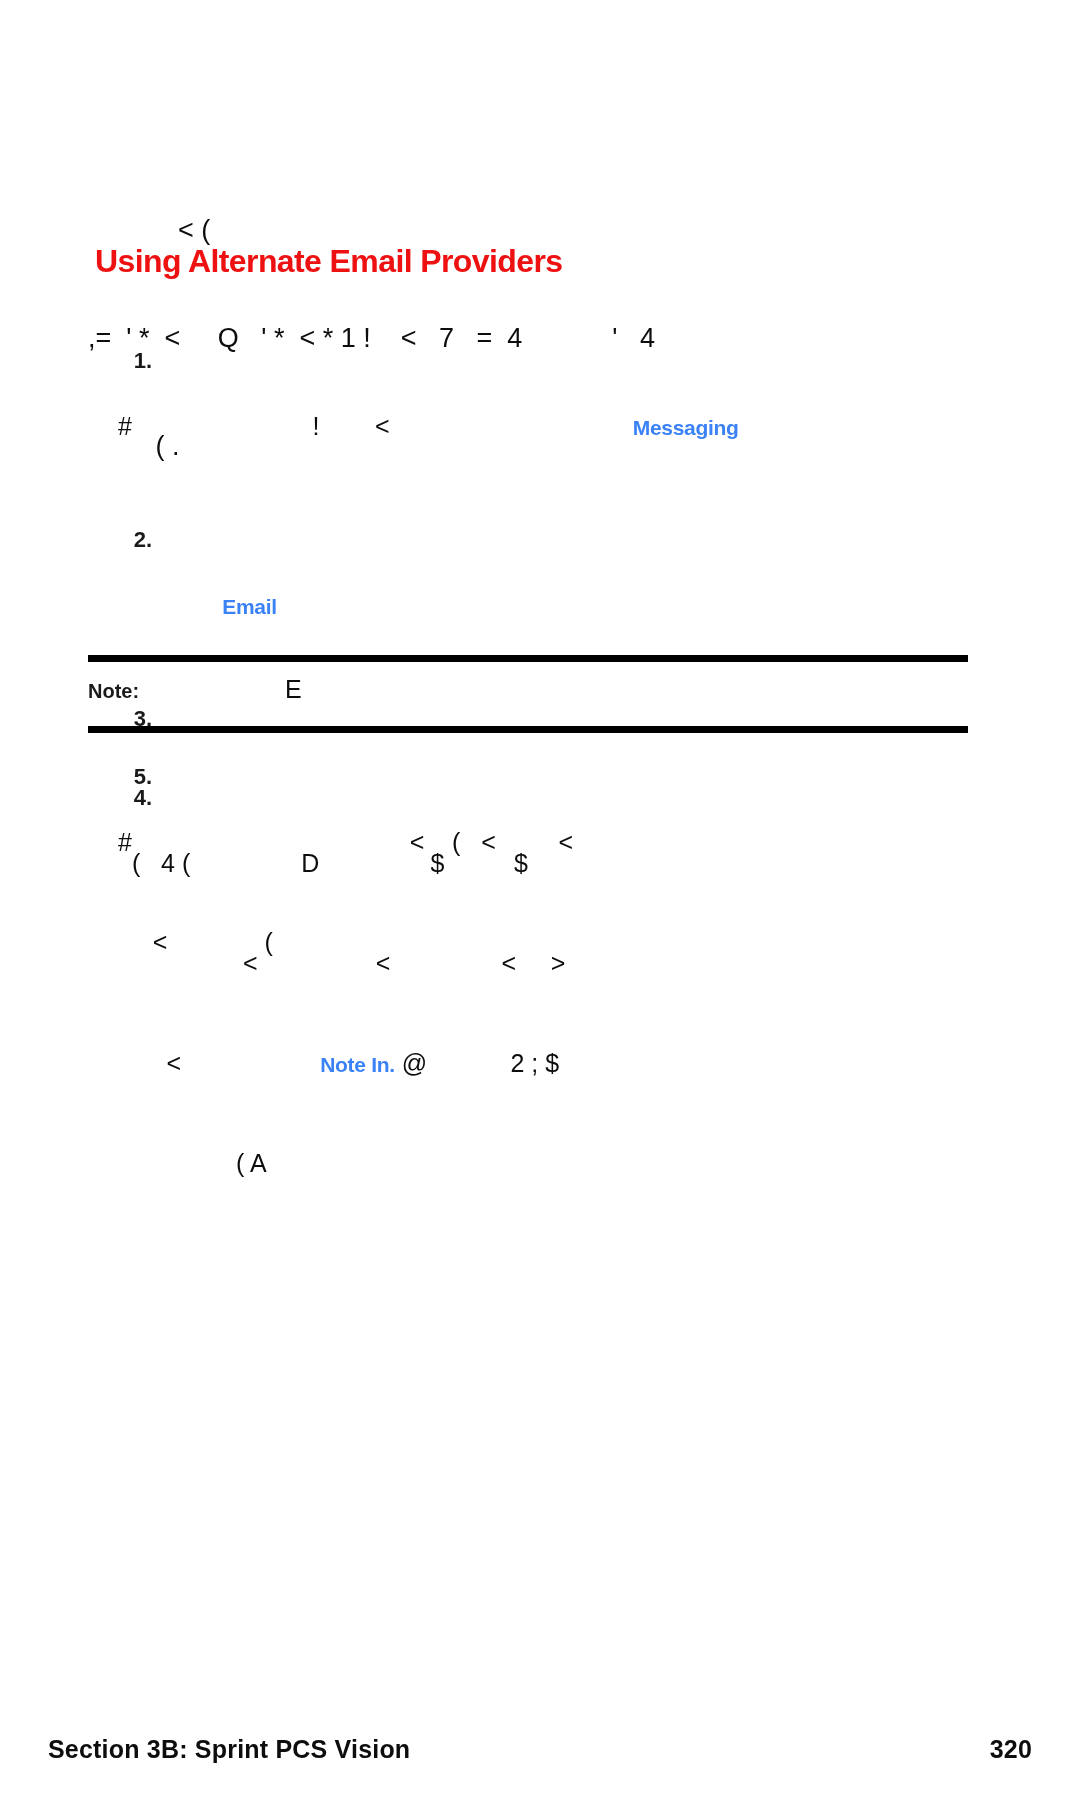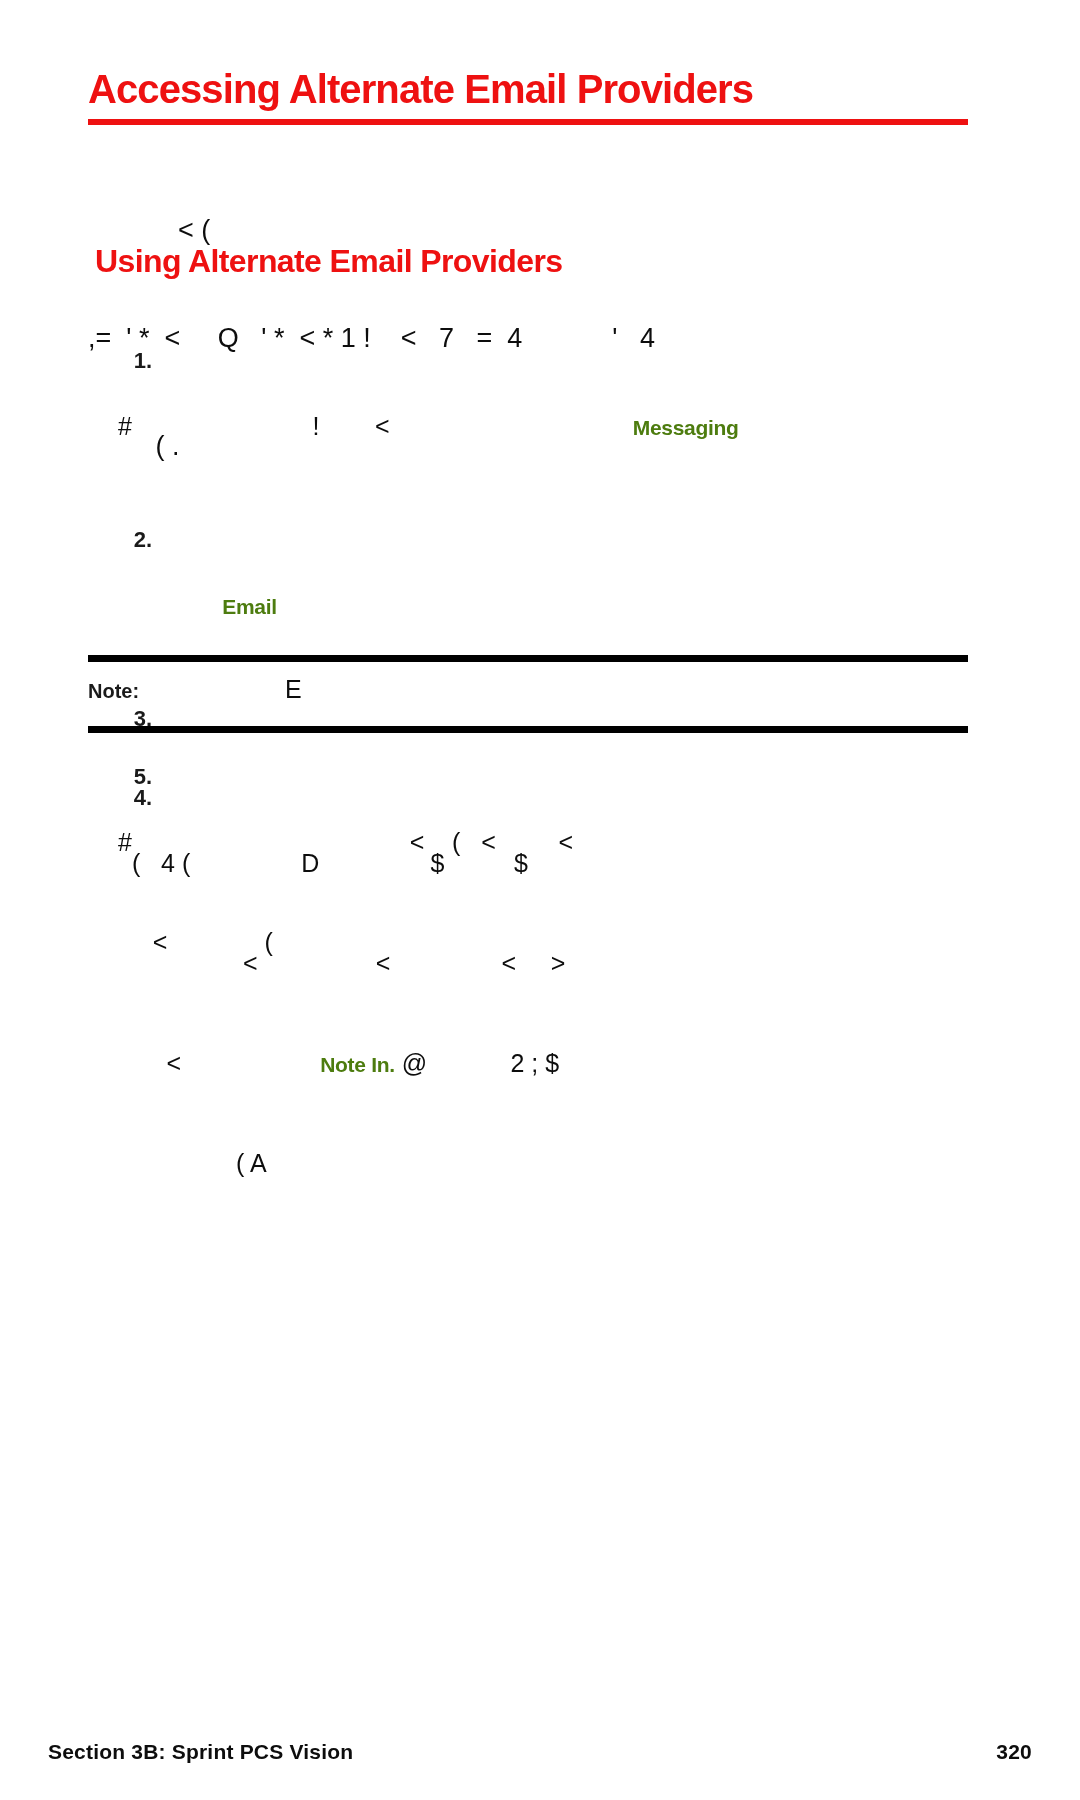--- a/index.html
+++ b/index.html
@@ -109,21 +109,21 @@
   }
   .step .body {
     margin-left: 46px;
     white-space: pre-wrap;
   }
   .step .line { display: block; white-space: pre; }
   .bold {
     font-weight: bold;
     font-size: 21px;
     letter-spacing: -0.3px;
-    color: #4d7c0f;
+    color: #3b82f6;
   }
   .garble {
     font-size: 25px;
     font-family: "Liberation Sans", sans-serif;
     color: #0d0d0d;
   }
 
   
   .note-box {
     position: absolute;
@@ -158,35 +158,31 @@
 
   
   .footer {
     position: absolute;
     left: 48px;
     right: 48px;
     bottom: 36px;
     display: flex;
     justify-content: space-between;
     align-items: center;
-    font-size: 21px;
+    font-size: 25px;
     font-weight: bold;
     letter-spacing: 0.2px;
     color: #0d0d0d;
   }
 </style>
 </head>
 <body>
 
 <div class="page">
 
-  <div class="title-wrap">
-    <div class="page-title">Accessing Alternate Email Providers</div>
-    <div class="title-rule"></div>
-  </div>
 
   <div class="intro">
     <span class="ln">            &lt; (</span>
     <span class="ln">,=  ' *  &lt;     Q   ' *  &lt; * 1 !    &lt;   7   =  4            '   4</span>
     <span class="ln">         ( .</span>
   </div>
 
   <div class="subhead">Using Alternate Email Providers</div>
 
 

